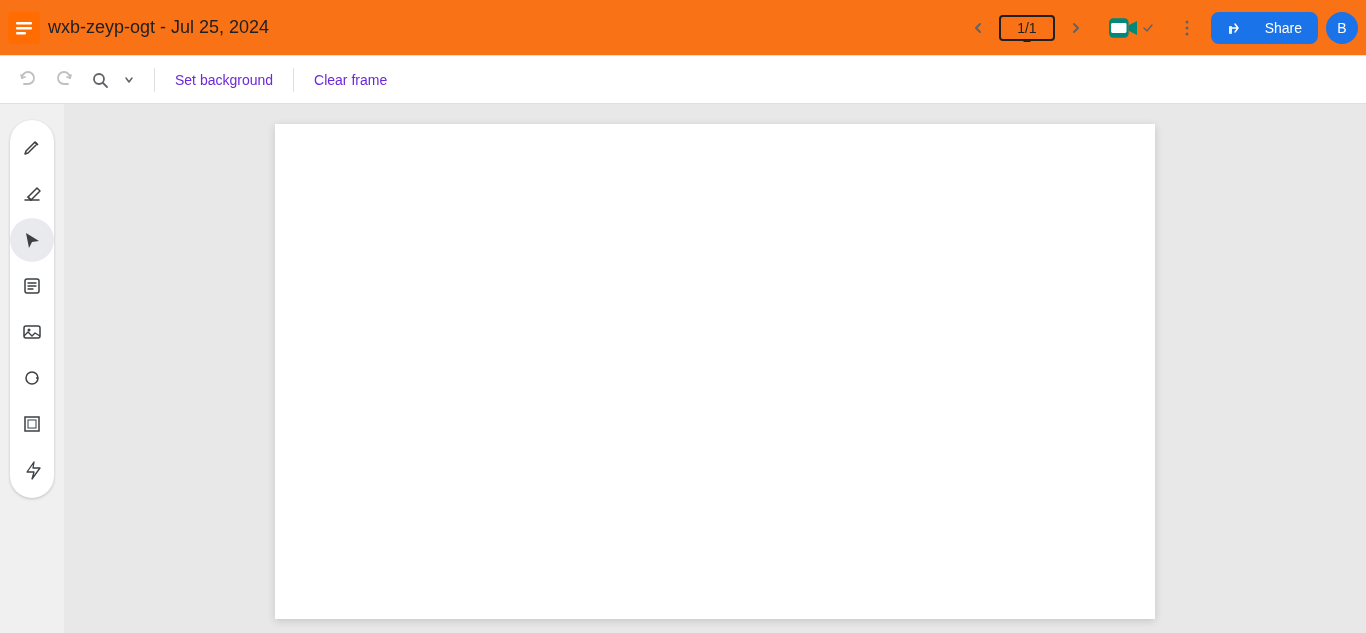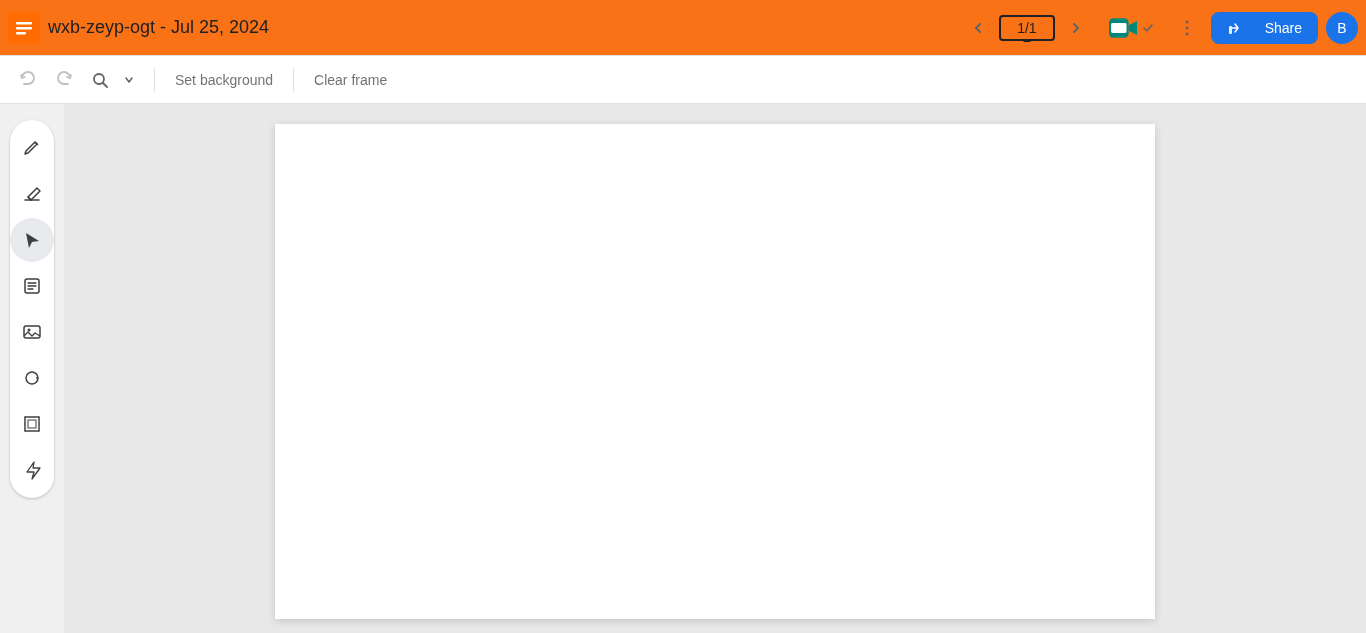--- a/index.html
+++ b/index.html
@@ -173,21 +173,21 @@
       height: 24px;
       background: #e0e0e0;
       margin: 0 6px;
     }
     .toolbar-text-btn {
       background: none;
       border: none;
       cursor: pointer;
       padding: 6px 10px;
       border-radius: 4px;
-      color: #737373;
+      color: #6d28d9;
       font-size: 14px;
     }
 
     
     .main-area {
       display: flex;
       flex: 1;
       overflow: hidden;
     }
 

